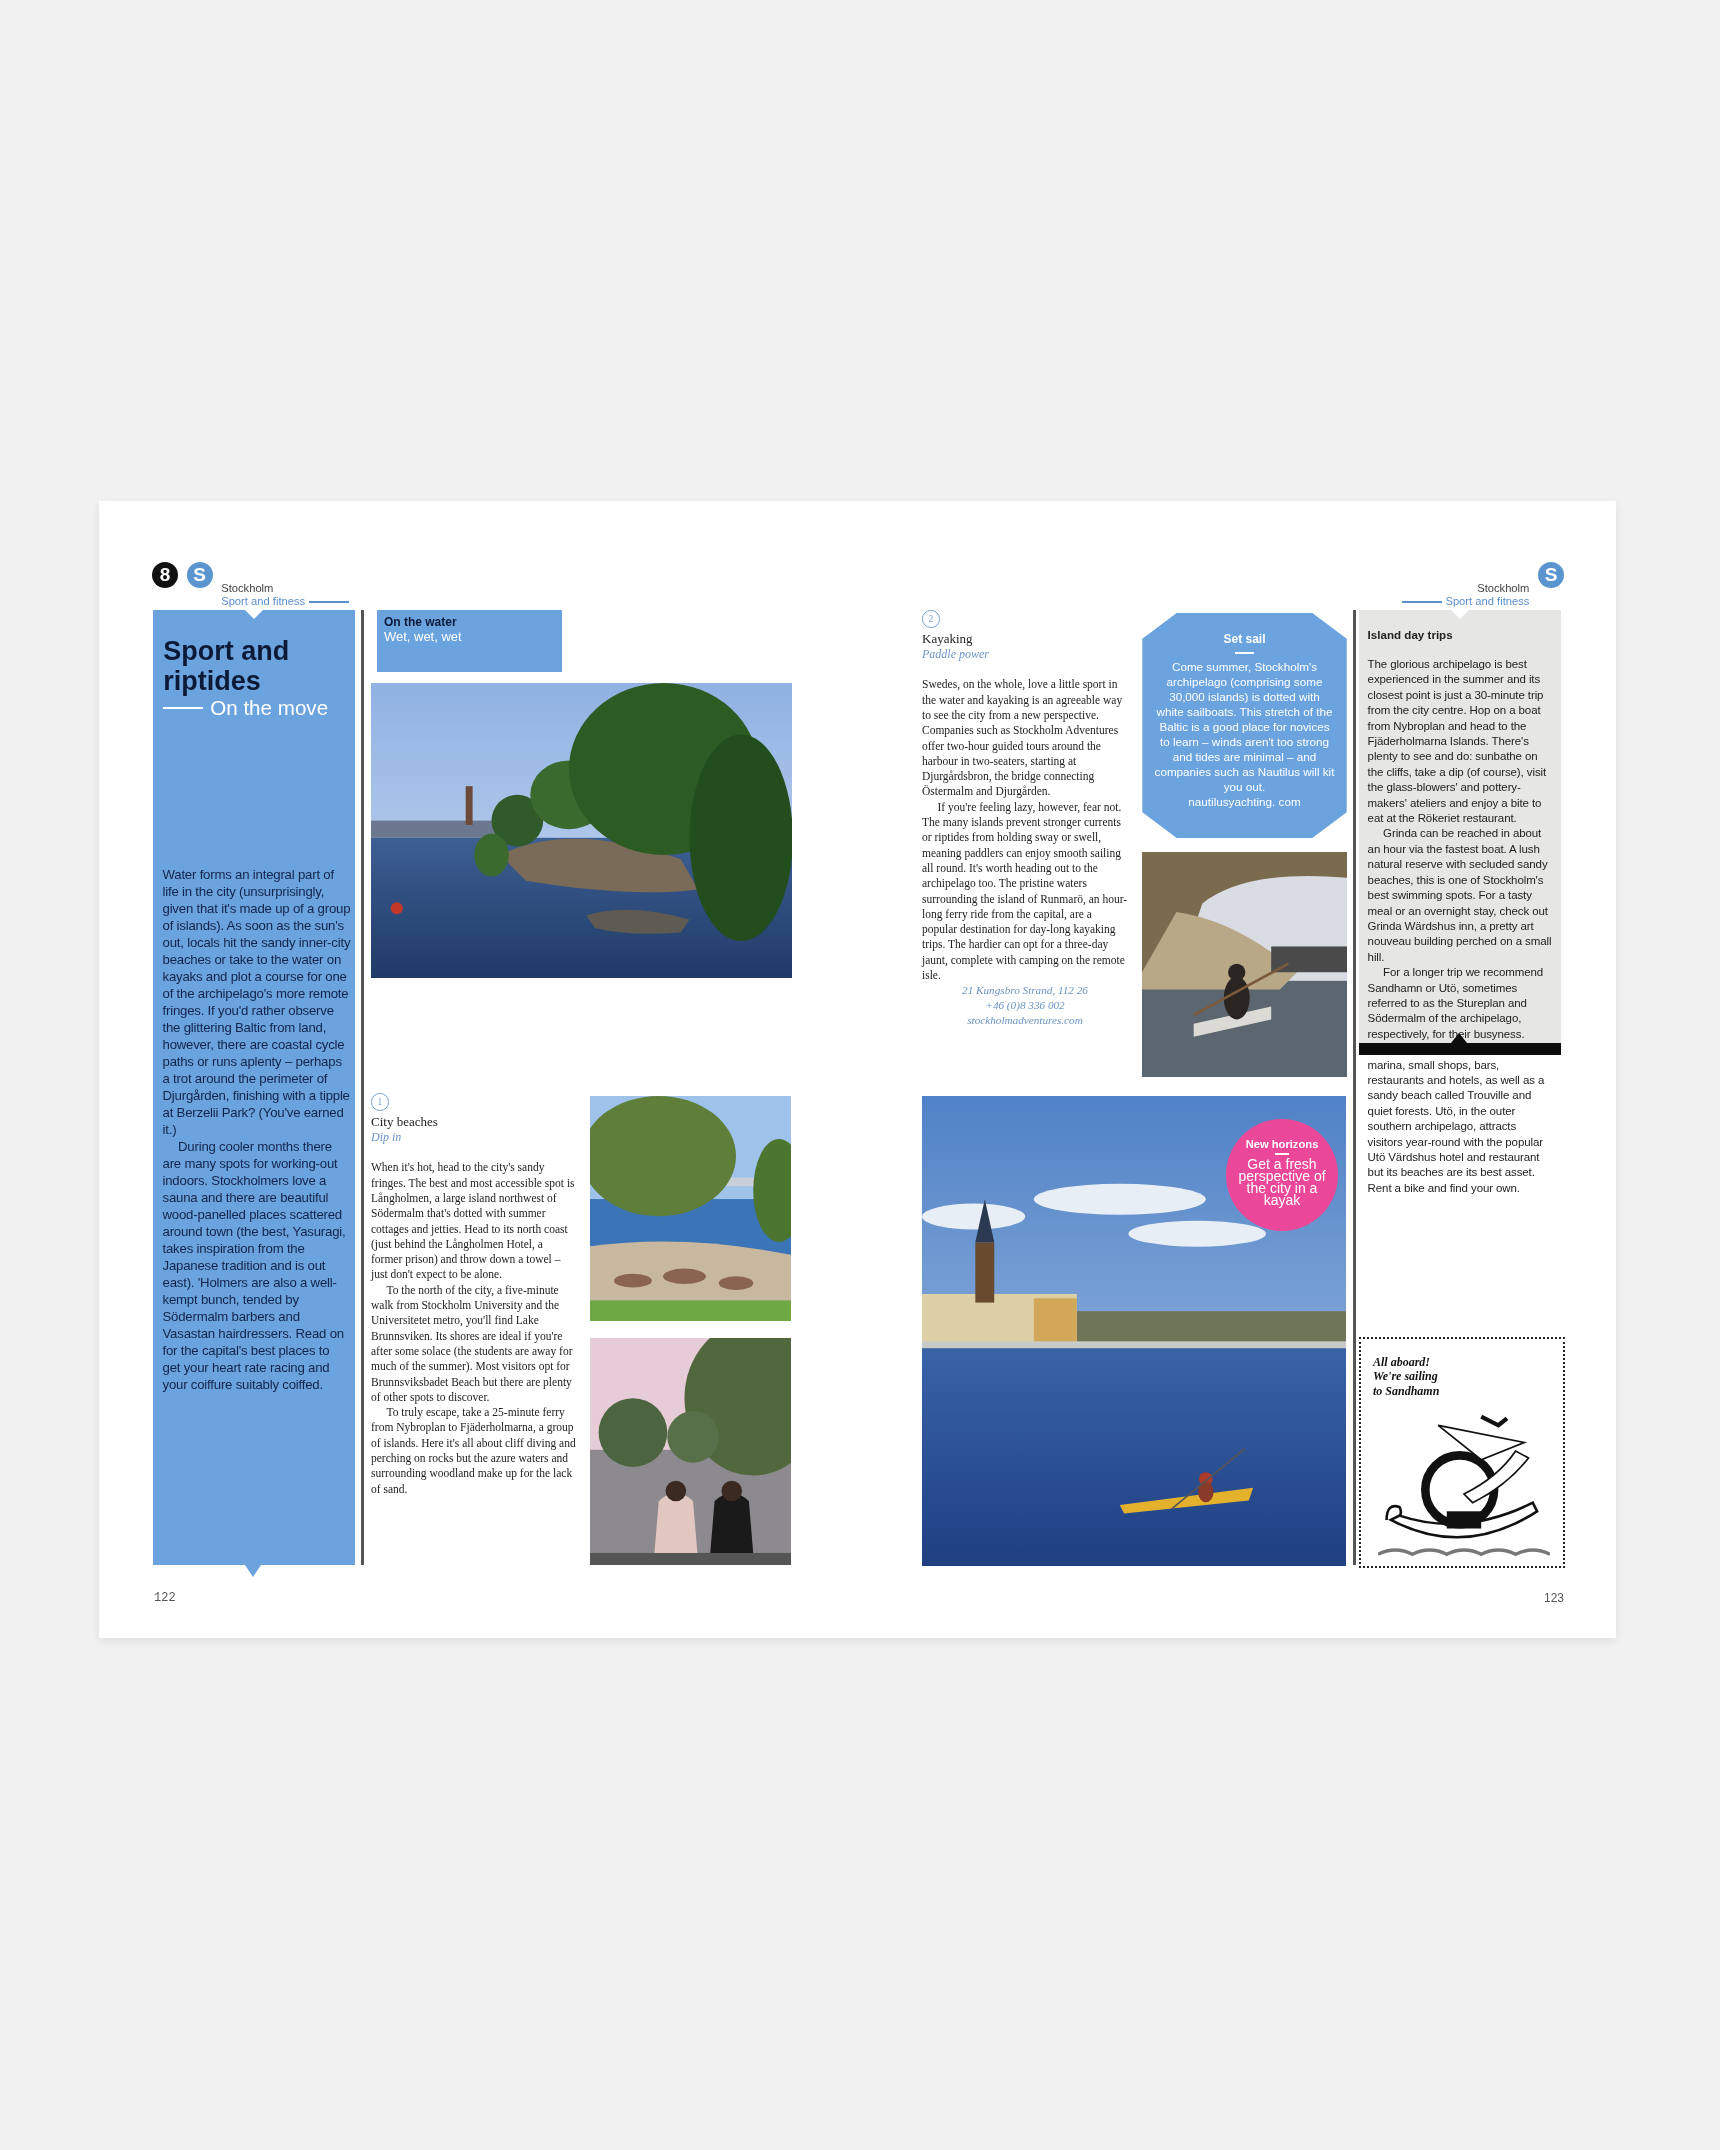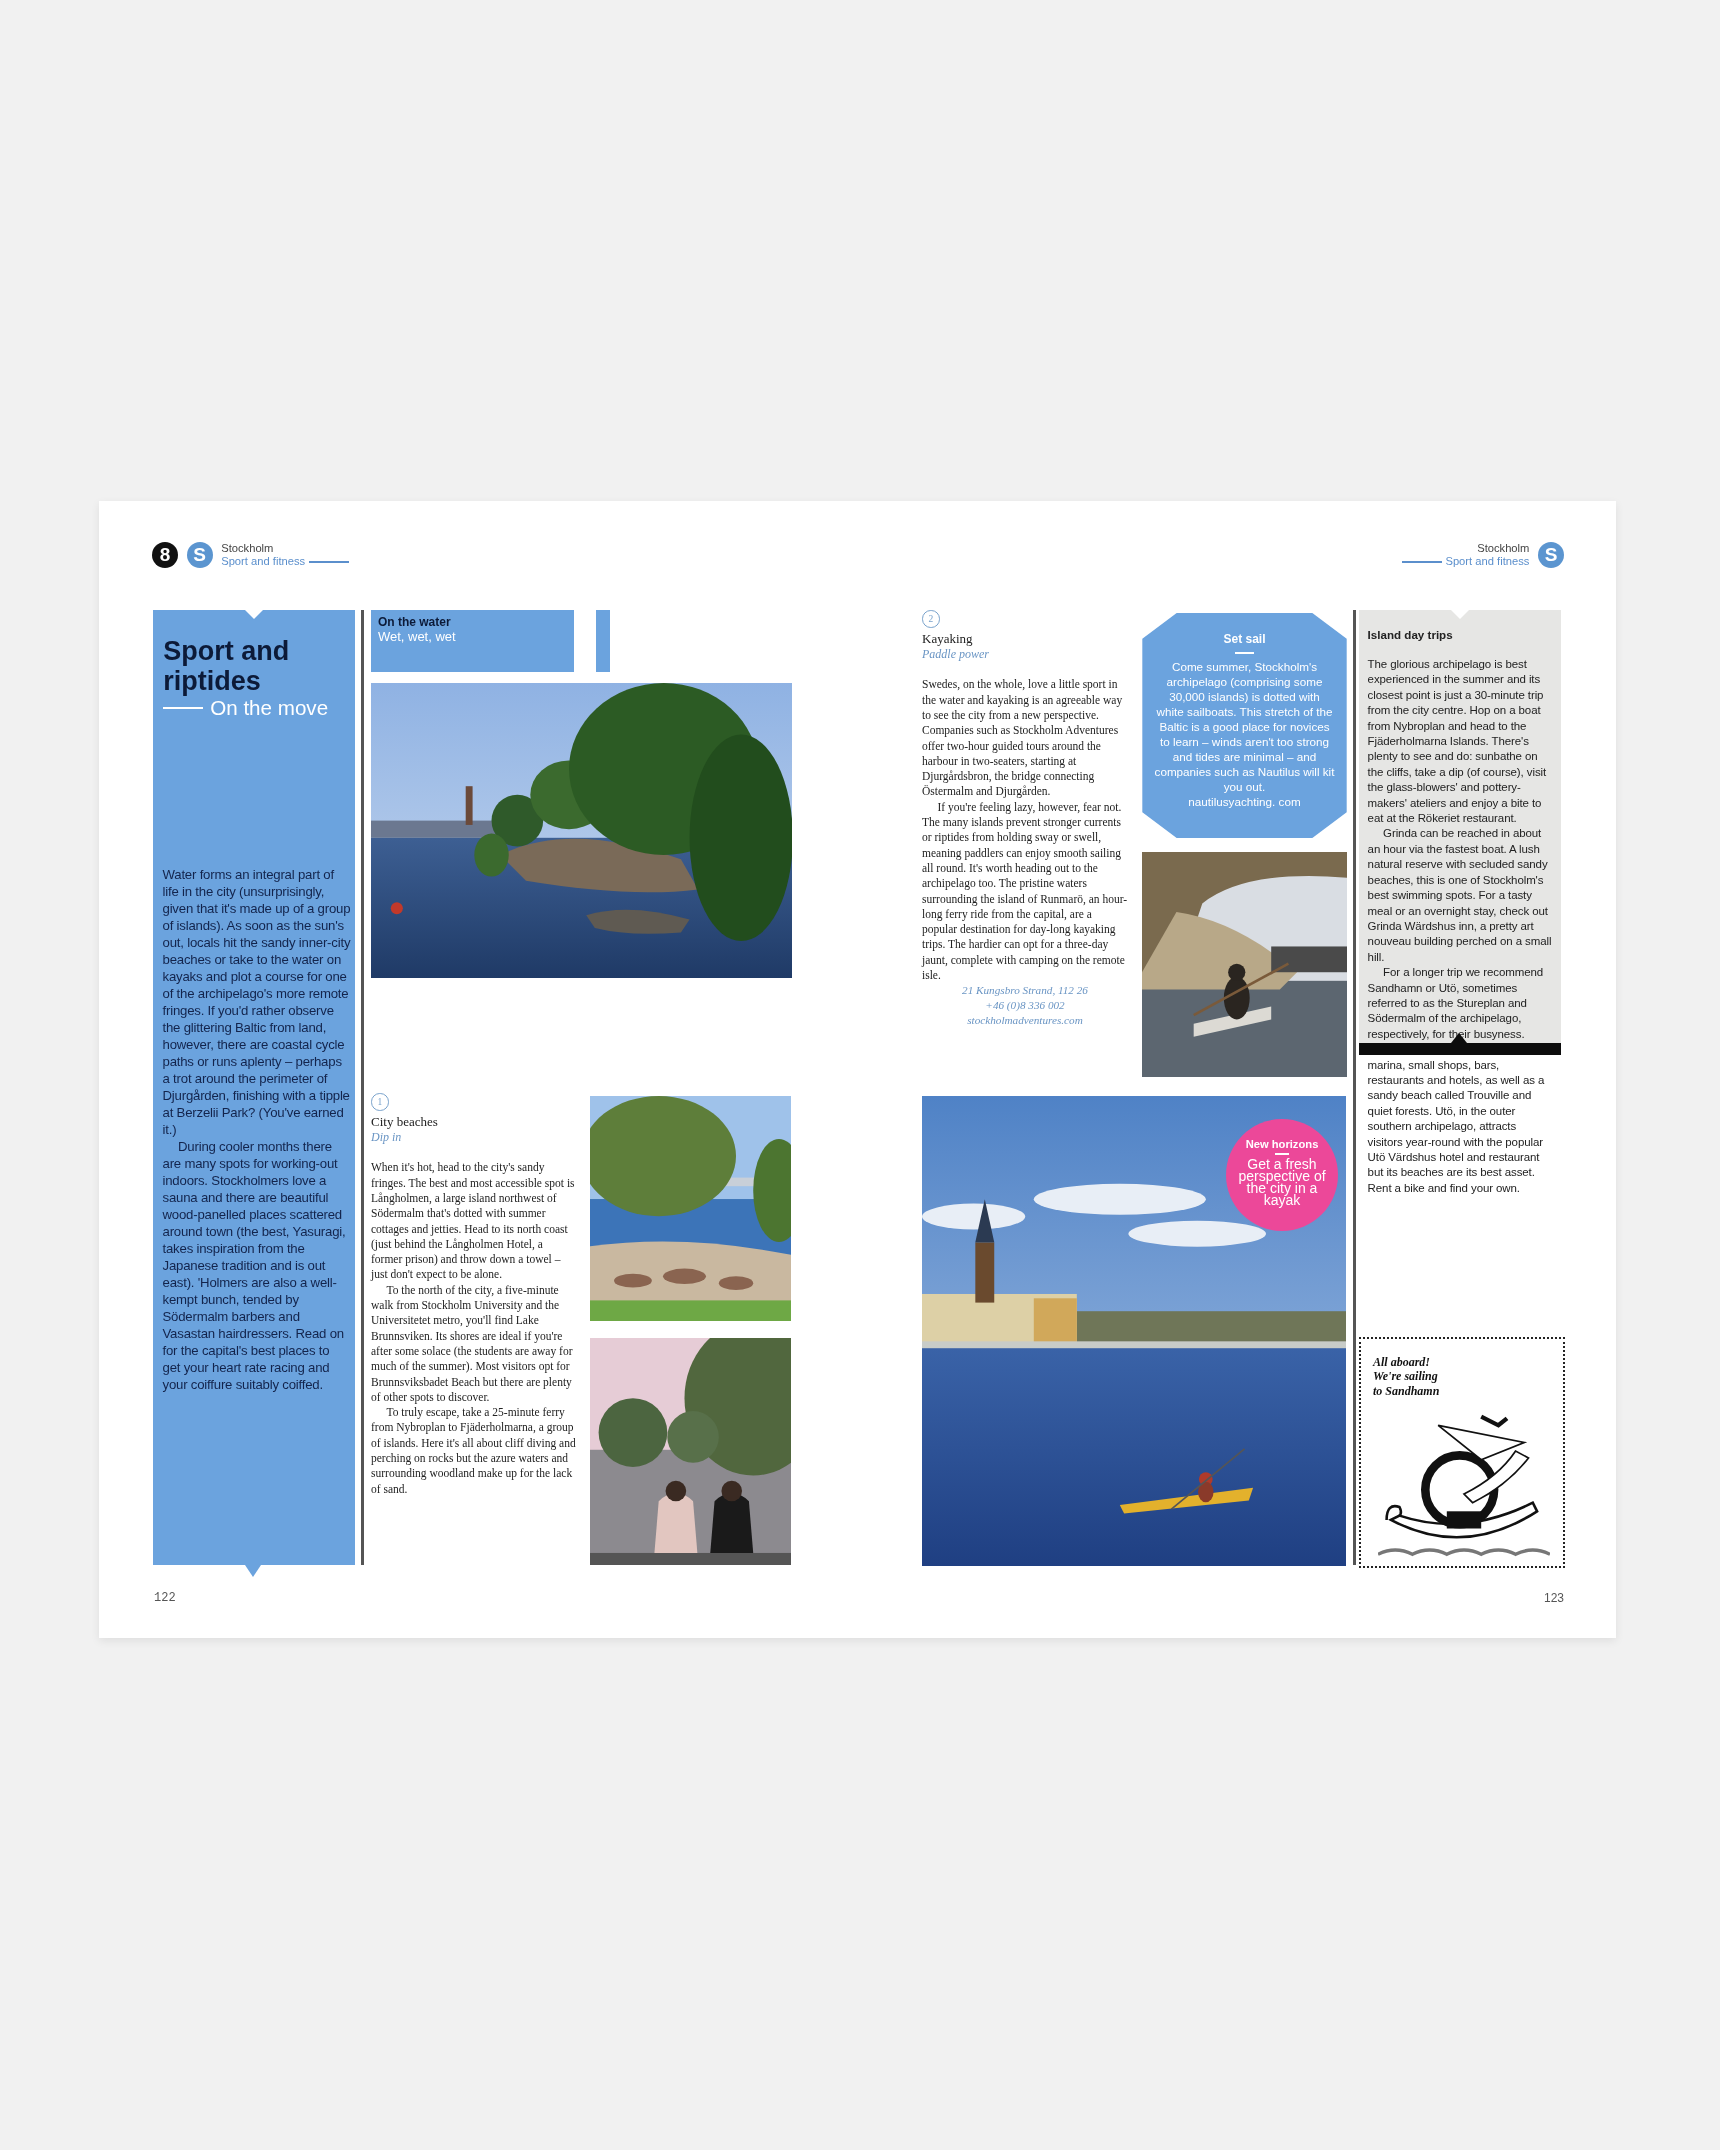--- a/index.html
+++ b/index.html
@@ -5,37 +5,37 @@
   html, body { margin:0; padding:0; }
   body { width:1721px; height:2151px; background:#f1f1f1; position:relative; overflow:hidden; font-family:"Liberation Sans", sans-serif; }
   .spread { position:absolute; left:99px; top:501px; width:1517px; height:1137px; background:#ffffff; box-shadow:0 3.4px 8.6px rgba(0,0,0,0.08); }
   
   .runhead { position:absolute; top:41px; display:flex; align-items:center; gap:8.6px; }
   .runhead.left { left:53px; }
   .runhead.right { right:52px; }
   .badge-num { width:26px; height:26px; border-radius:50%; background:#111; color:#fff; font-weight:bold; font-size:19px; display:flex; align-items:center; justify-content:center; }
   .badge-s { width:26px; height:26px; border-radius:50%; background:#5b95d0; color:#fff; font-weight:bold; font-size:19px; display:flex; align-items:center; justify-content:center; }
   .rh-text { font-size:11.2px; line-height:13px; }
-  .rh-text .city { color:#444; }
+  .rh-text .city { color:#444;margin-top:40px; }
   .rh-text .sect { color:#5b8fcc; }
   .rh-line { display:inline-block; width:40px; height:1.7px; background:#5b8fcc; vertical-align:middle; margin:0 3.4px; }
   .rh-text.right-align { text-align:right; }
   
   .intro-col { position:absolute; left:54px; top:109px; width:202px; height:955px; background:#6ba3de; }
   .notch-top { position:absolute; top:-0.9px; left:50%; width:0; height:0; margin-left:-10.3px; border-left:10.3px solid transparent; border-right:10.3px solid transparent; border-top:10.3px solid #fff; }
   .notch-bottom { position:absolute; bottom:-12px; left:50%; margin-left:-8.6px; border-left:8.6px solid transparent; border-right:8.6px solid transparent; border-top:12px solid #6ba3de; }
   .intro-title { position:absolute; left:10.3px; top:26px; font-size:27px; font-weight:bold; line-height:30px; color:#0c1a38; }
   .intro-sub { position:absolute; left:10.3px; top:86px; font-size:20.6px; color:#ffffff; display:flex; align-items:center; gap:6.9px; }
   .intro-sub .dash { width:40px; height:1.7px; background:#fff; }
   .intro-body { position:absolute; left:9.5px; top:256px; width:188px; font-size:13.2px; line-height:17px; color:#13244c; letter-spacing:-0.2px; }
   .intro-body p { margin:0; }
   .intro-body p + p { text-indent:15.5px; }
   .vrule { position:absolute; width:2.6px; background:#555; }
   
-  .tab-box { position:absolute; left:272px; top:109px; width:239px; height:62px; background:#6ba3de; }
+  .tab-box { position:absolute; left:278px; top:109px; width:185px; height:62px; background:#6ba3de; }
   .tab-box .t1 { position:absolute; left:6.9px; top:5.2px; font-size:12px; font-weight:bold; color:#0c1a38; }
   .tab-box .t2 { position:absolute; left:6.9px; top:19px; font-size:13px; color:#fff; }
   .photo { position:absolute; overflow:hidden; }
   .photo svg { display:block; width:100%; height:100%; }
   
   .serif { font-family:"Liberation Serif", serif; color:#222; }
   .num-circle { width:15.5px; height:15.5px; border:1.3px solid #7aa3cc; border-radius:50%; font-size:9.5px; color:#7aa3cc; display:flex; align-items:center; justify-content:center; font-family:"Liberation Serif", serif; }
   .entry-title { font-size:13px; margin-top:3.4px; }
   .entry-sub { font-size:12px; font-style:italic; color:#6a95c4; }
   .entry-body { font-size:11.5px; line-height:15.3px; margin-top:15.5px; }

